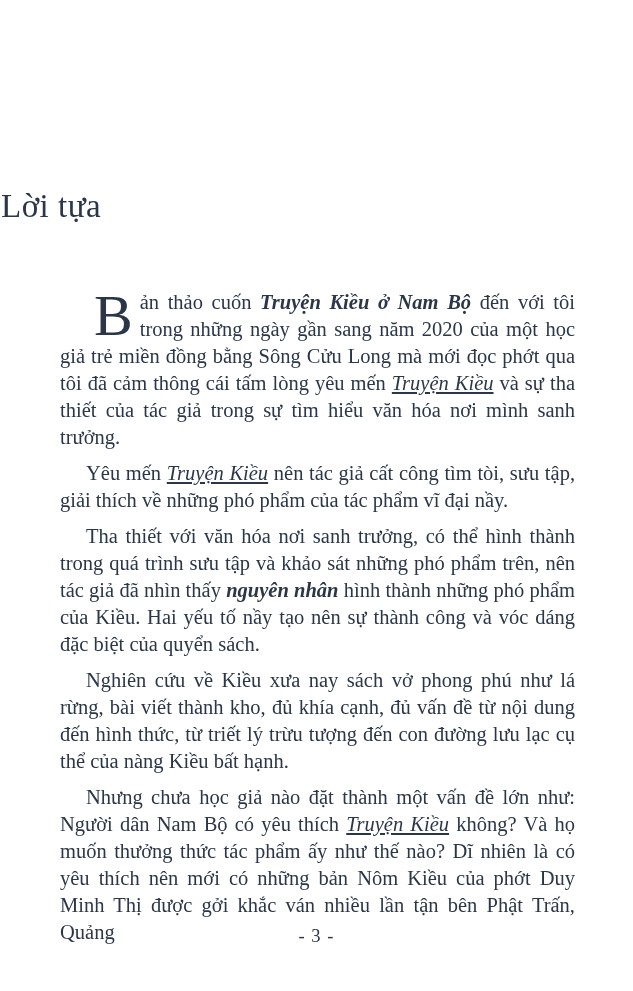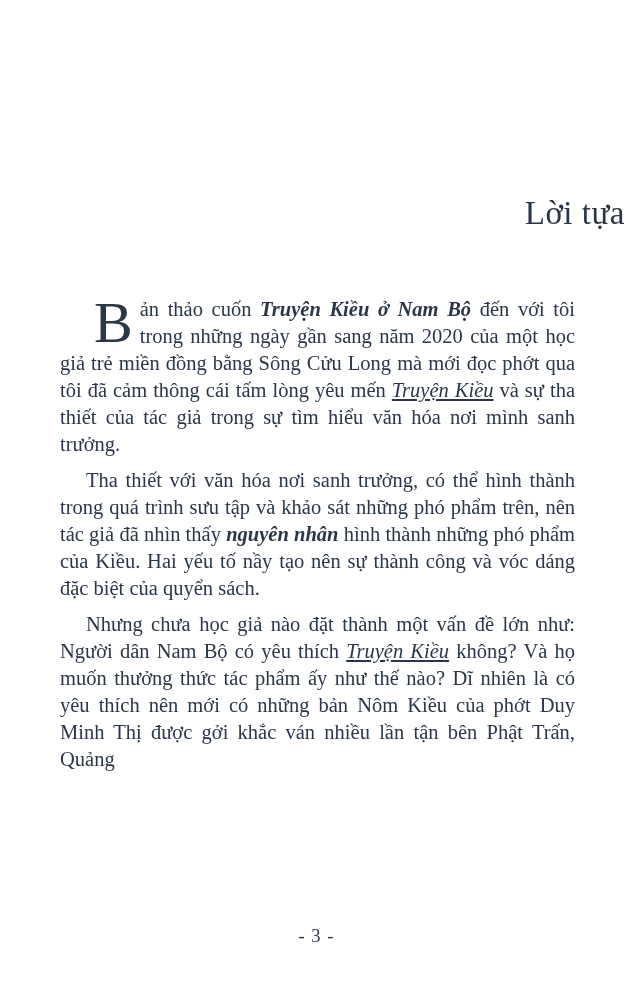--- a/index.html
+++ b/index.html
@@ -11,23 +11,23 @@
     position: relative;
     width: 633px;
     height: 991px;
     background: #ffffff;
     font-family: "Liberation Serif", "DejaVu Serif", serif;
     color: #2b3748;
     overflow: hidden;
     box-sizing: border-box;
   }
   .title {
-    margin: 8px;
+    margin: 1px;
     padding-top: 186px;
-    text-align: right;
+    text-align: left;
     font-size: 33px;
     font-weight: 400;
     line-height: 1.2;
     letter-spacing: 0.5px;
   }
   .body-text {
     margin: 62px 58px 0 60px;
     font-size: 20.5px;
     line-height: 27px;
     text-align: justify;
@@ -58,18 +58,20 @@
   }
 </style>
 </head>
 <body>
 
 <div class="page">
   <h1 class="title">Lời tựa</h1>
 
   <div class="body-text" id="paragraphs">
       <p class="para first"><span class="dropcap">B</span><span>ản thảo cuốn </span><span class="bit">Truyện Kiều ở Nam Bộ</span><span> đến với tôi trong những ngày gần sang năm 2020 của một học giả trẻ miền đồng bằng Sông Cửu Long mà mới đọc phớt qua tôi đã cảm thông cái tấm lòng yêu mến </span><span class="it">Truyện Kiều</span><span> và sự tha thiết của tác giả trong sự tìm hiểu văn hóa nơi mình sanh trưởng.</span></p>
+      <p class="para"><span>Yêu mến </span><span class="it">Truyện Kiều</span><span> nên tác giả cất công tìm tòi, sưu tập, giải thích về những phó phẩm của tác phẩm vĩ đại nầy.</span></p>
       <p class="para"><span>Tha thiết với văn hóa nơi sanh trưởng, có thể hình thành trong quá trình sưu tập và khảo sát những phó phẩm trên, nên tác giả đã nhìn thấy </span><span class="bit">nguyên nhân</span><span> hình thành những phó phẩm của Kiều. Hai yếu tố nầy tạo nên sự thành công và vóc dáng đặc biệt của quyển sách.</span></p>
+      <p class="para"><span>Nghiên cứu về Kiều xưa nay sách vở phong phú như lá rừng, bài viết thành kho, đủ khía cạnh, đủ vấn đề từ nội dung đến hình thức, từ triết lý trừu tượng đến con đường lưu lạc cụ thể của nàng Kiều bất hạnh.</span></p>
       <p class="para"><span>Nhưng chưa học giả nào đặt thành một vấn đề lớn như: Người dân Nam Bộ có yêu thích </span><span class="it">Truyện Kiều</span><span> không? Và họ muốn thưởng thức tác phẩm ấy như thế nào? Dĩ nhiên là có yêu thích nên mới có những bản Nôm Kiều của phớt Duy Minh Thị được gởi khắc ván nhiều lần tận bên Phật Trấn, Quảng</span></p>
     </div>
 
   <div class="page-number">- 3 -</div>
 </div>
 
 </body></html>

